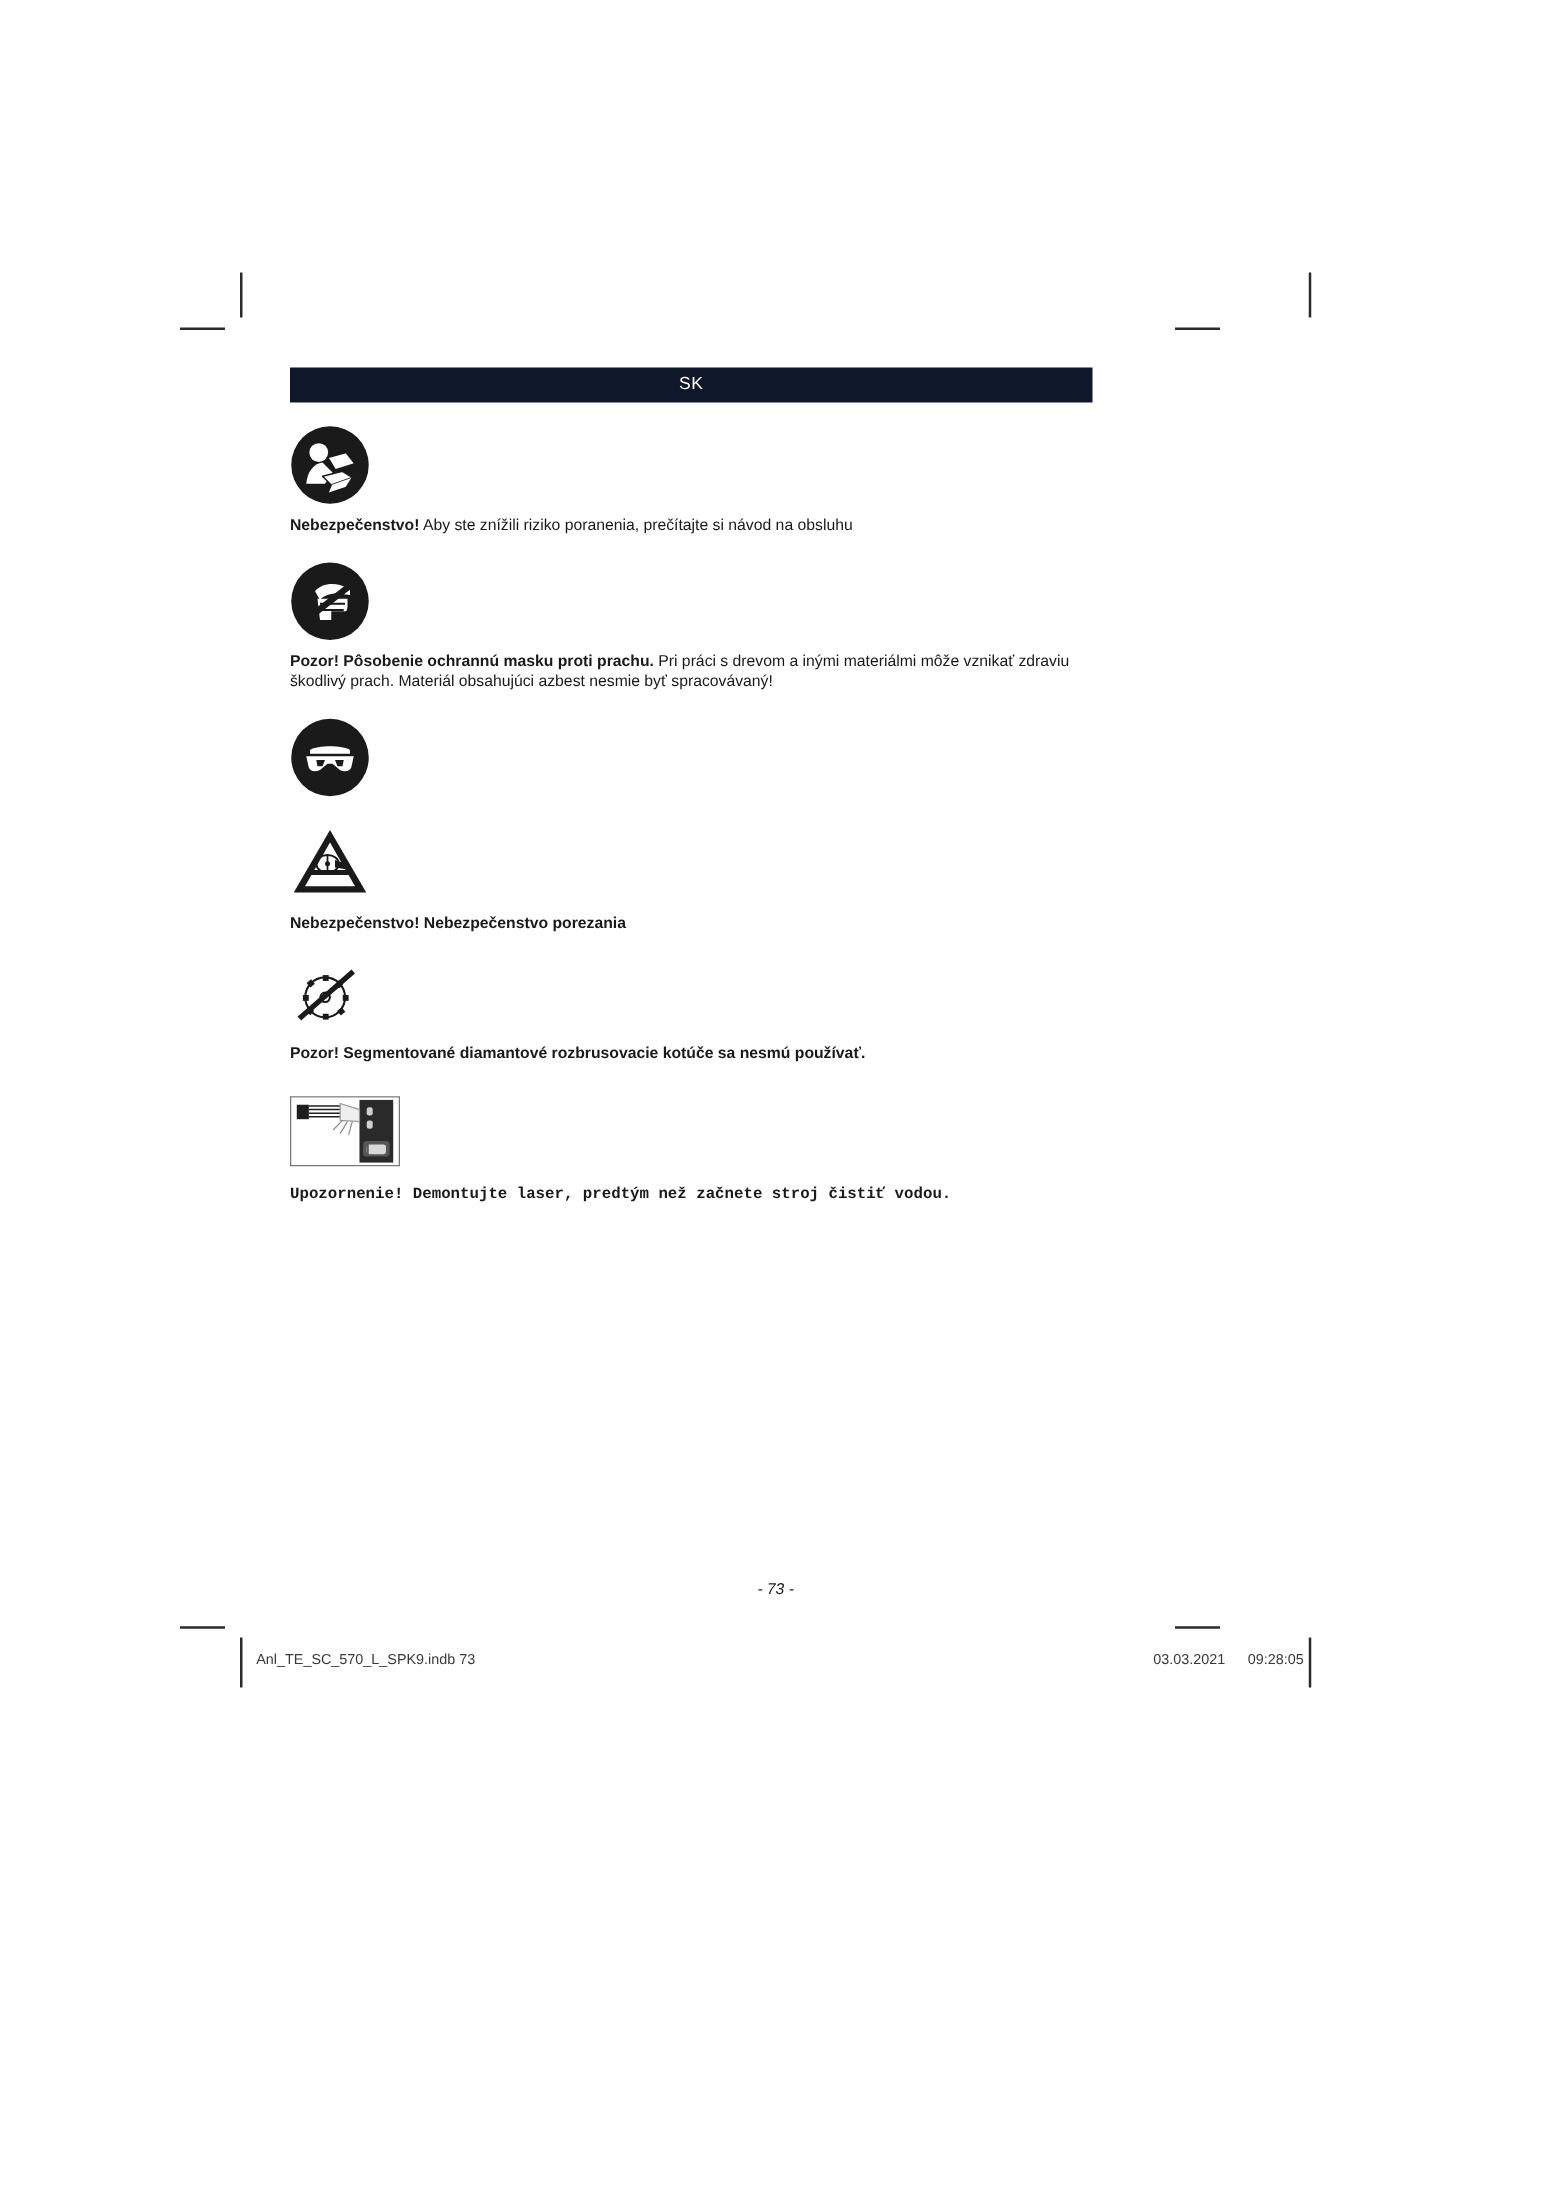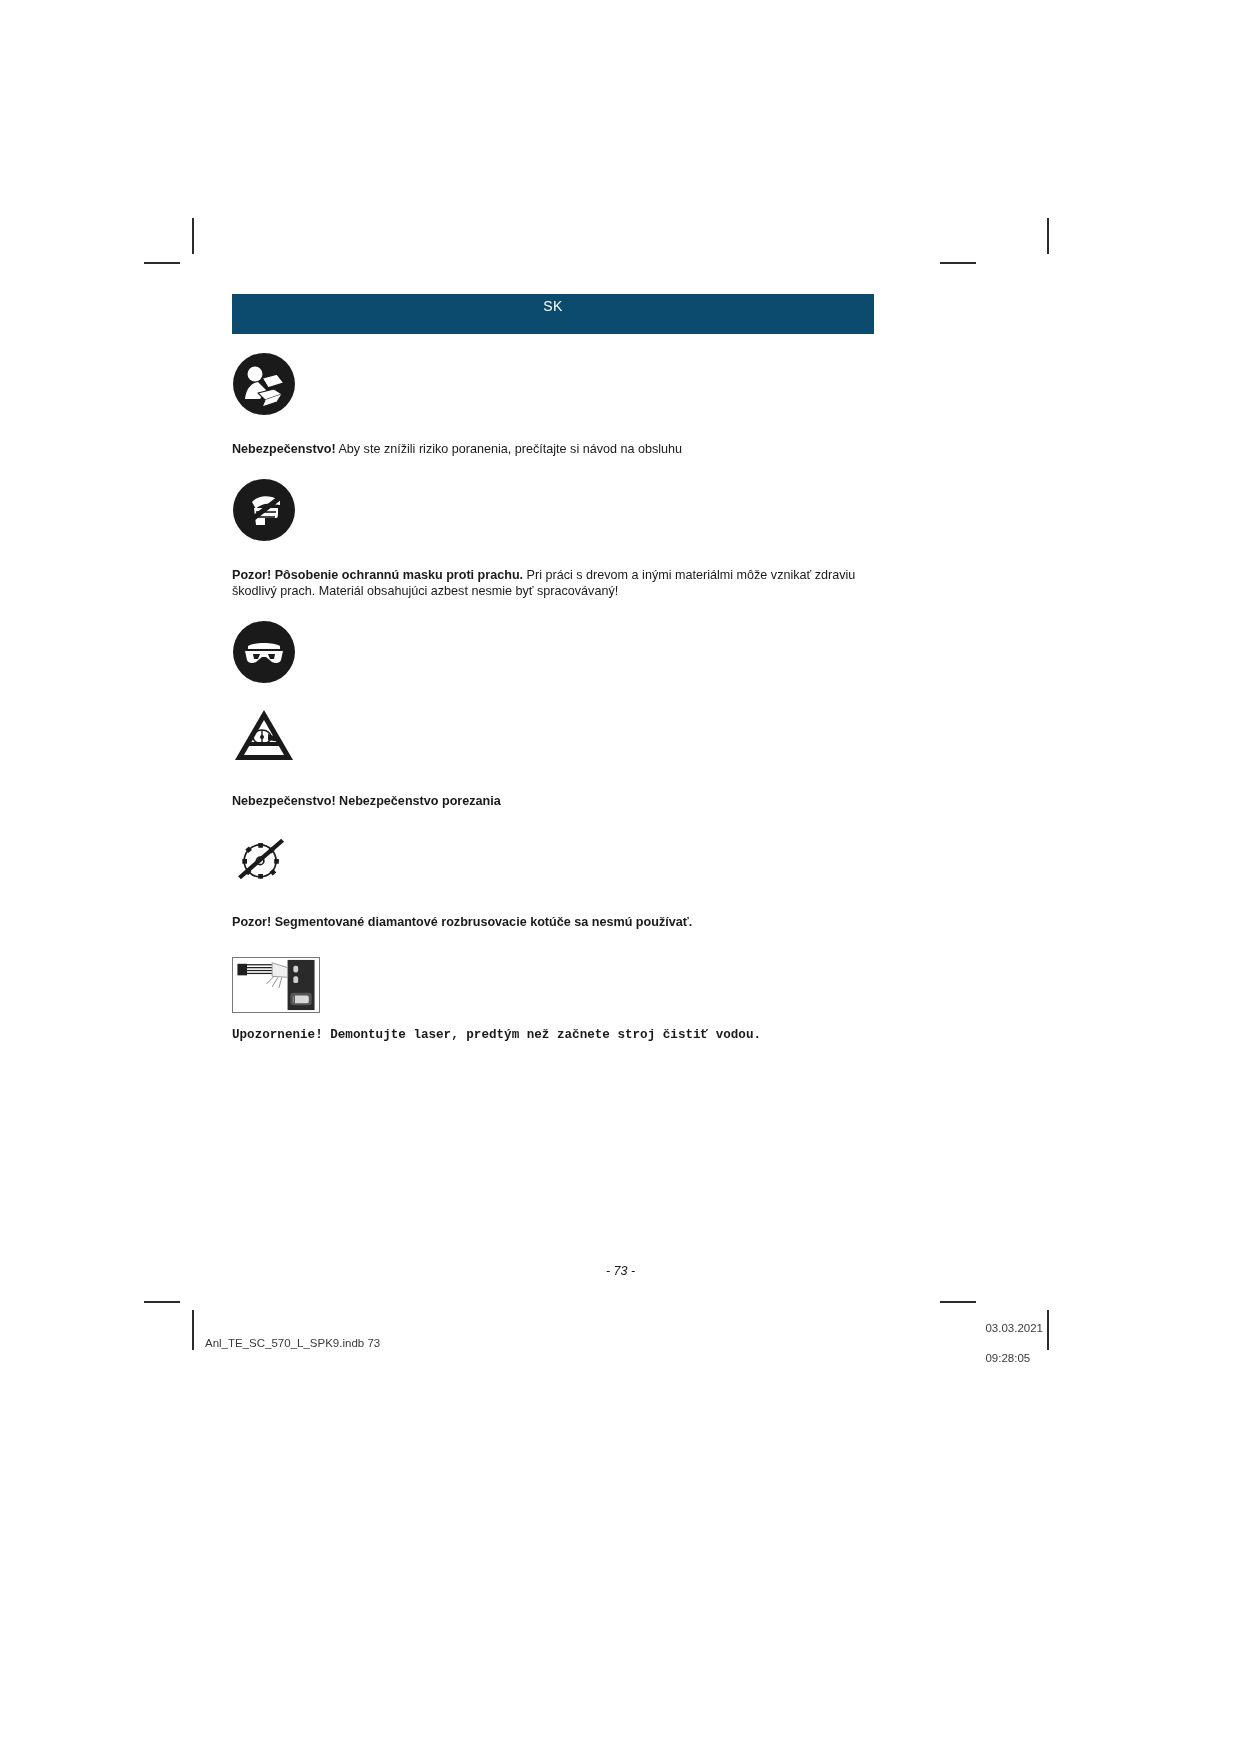--- a/index.html
+++ b/index.html
@@ -29,22 +29,22 @@
   
   .page {
     position: absolute;
     left: 232px;
     top: 294px;
     width: 642px;
   }
 
   
   .lang-band {
-    height: 40px;
-    background: #0c4a6e;
+    height: 28px;
+    background: #0f172a;
     color: #ffffff;
     font-size: 14px;
     line-height: 24px;
     text-align: center;
     letter-spacing: 0.5px;
   }
 
   
   .sym-block { margin-top: 20px; }
   .sym-block.first { margin-top: 18px; }
@@ -53,21 +53,21 @@
     width: 64px;
     height: 64px;
     position: relative;
   }
   .icon-wrap.sm { width: 60px; height: 60px; }
   .icon-wrap svg { display: block; width: 100%; height: 100%; }
 
   .sym-text {
     font-size: 12.6px;
     line-height: 16.5px;
-    margin-top: 25px;
+    margin-top: 8px;
     color: #1a1a1a;
     max-width: 642px;
   }
   .sym-text b { font-weight: bold; }
 
   
   .laser-box {
     width: 88px;
     height: 56px;
     border: 1px solid #777;
@@ -109,21 +109,21 @@
     position: absolute;
     left: 205px;
     top: 1322px;
     width: 838px;
     display: flex;
     justify-content: space-between;
     align-items: center;
     font-size: 11.5px;
     color: #3a3a3a;
   }
-  .footer .stamp { display: flex; gap: 18px; flex-direction: column; }
+  .footer .stamp { display: flex; gap: 18px; }
 </style>
 </head>
 <body>
 
 <div class="crop-mark crop-v tl-v"></div>
 <div class="crop-mark crop-h tl-h"></div>
 <div class="crop-mark crop-v tr-v"></div>
 <div class="crop-mark crop-h tr-h"></div>
 <div class="crop-mark crop-h bl-h"></div>
 <div class="crop-mark crop-h br-h"></div>

